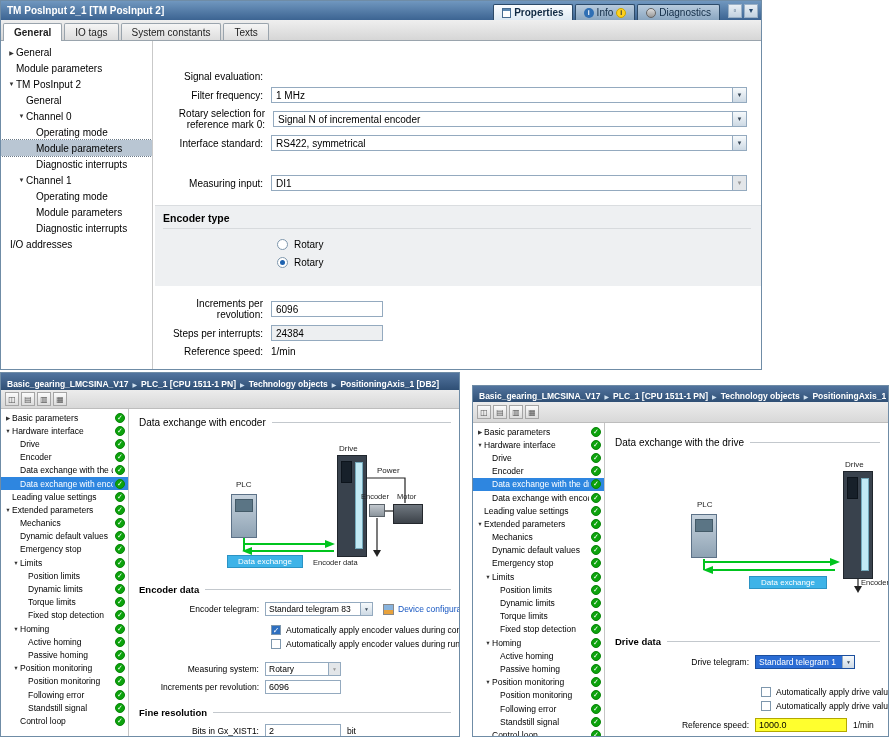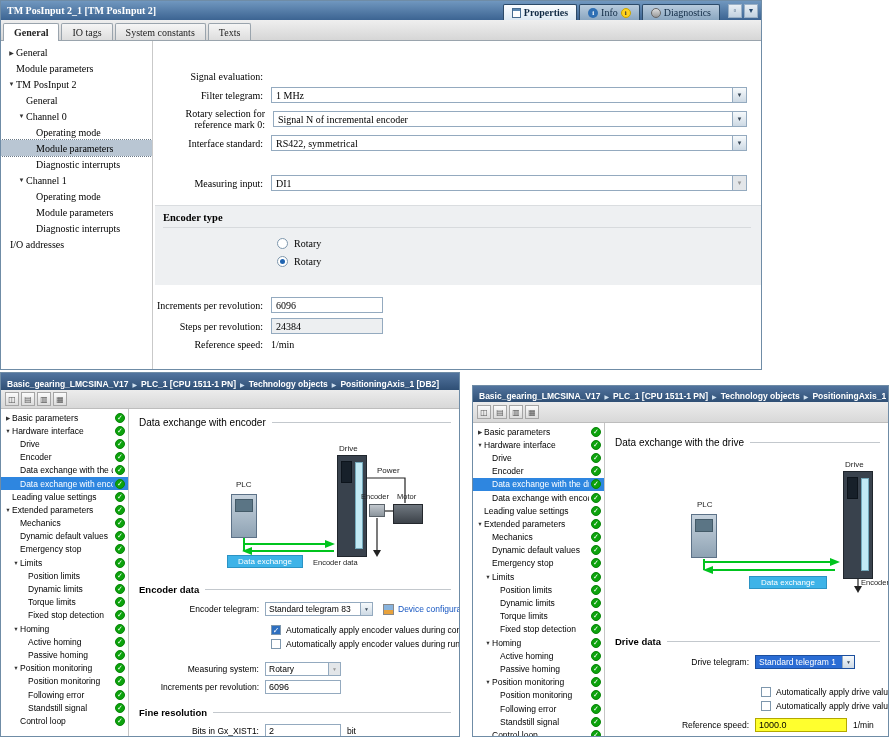--- a/index.html
+++ b/index.html
@@ -103,21 +103,21 @@
   .drvbox { position:absolute; width:30px; background:#39424d; border:1px solid #20262d; }
   .drvscr { position:absolute; left:3px; top:5px; width:11px; height:22px; background:#17202a; border:1px solid #0d141c; }
   .drvstrip { position:absolute; right:3px; top:6px; bottom:7px; width:8px; background:#c2e9f4; border:1px solid #74aabc; }
   .encbox { position:absolute; width:16px; height:13px; background:linear-gradient(#c2c8ce,#8b949c); border:1px solid #5a6269; }
   .motbox { position:absolute; width:30px; height:20px; background:linear-gradient(#707880,#3c4249); border:1px solid #24282d; }
   .xbadge { position:absolute; height:13px; background:#3db3e8; border:1px solid #2b93c4; color:#fff; font-size:8px; display:flex; align-items:center; justify-content:center; white-space:nowrap; }
 </style>
 </head>
 <body>
 
-<div class="win" id="inspector" style="left:0;top:0;width:762px;height:370px;font-family:Liberation Serif, serif;">
+<div class="win" id="inspector" style="left:0;top:0;width:762px;height:370px;">
   <div class="insp-title">
     <span class="insp-title-text">TM PosInput 2_1 [TM PosInput 2]</span>
     <span class="spacer"></span>
     <span class="htab active">
       <span class="prop-ic"></span>
       <span>Properties</span>
     </span>
     <span class="htab">
       <span class="info-ic">i</span>
       <span>Info</span>
@@ -194,21 +194,21 @@
           <span class="tarrow"></span>
           <span class="tlabel">I/O addresses</span>
         </div>
       </div>
 
     <div class="form">
       <div class="frow" style="margin-top:30px;">
         <span class="flabel">Signal evaluation:</span>
       </div>
       <div class="frow">
-        <span class="flabel">Filter telegram:</span>
+        <span class="flabel">Filter frequency:</span>
         <div class="dd wide">
           <span>1 MHz</span>
           <span class="arr">▼</span>
         </div>
       </div>
       <div class="frow">
         <span class="flabel"><span class="wraplbl">Rotary selection for reference mark 0:</span></span>
         <div class="dd wide">
           <span>Signal N of incremental encoder</span>
           <span class="arr">▼</span>
@@ -240,21 +240,21 @@
           <span class="radio sel"></span>
           <span>Rotary</span>
         </div>
       </div>
 
       <div class="frow" style="margin-top:12px;">
         <span class="flabel">Increments per revolution:</span>
         <input class="ti w110" value="6096" style="">
       </div>
       <div class="frow">
-        <span class="flabel">Steps per revolution:</span>
+        <span class="flabel">Steps per interrupts:</span>
         <input class="ti w110 dis" readonly="" value="24384" style="">
       </div>
       <div class="frow">
         <span class="flabel">Reference speed:</span>
         <span class="unit10">1/min</span>
       </div>
     </div>
   </div>
 </div>
 

